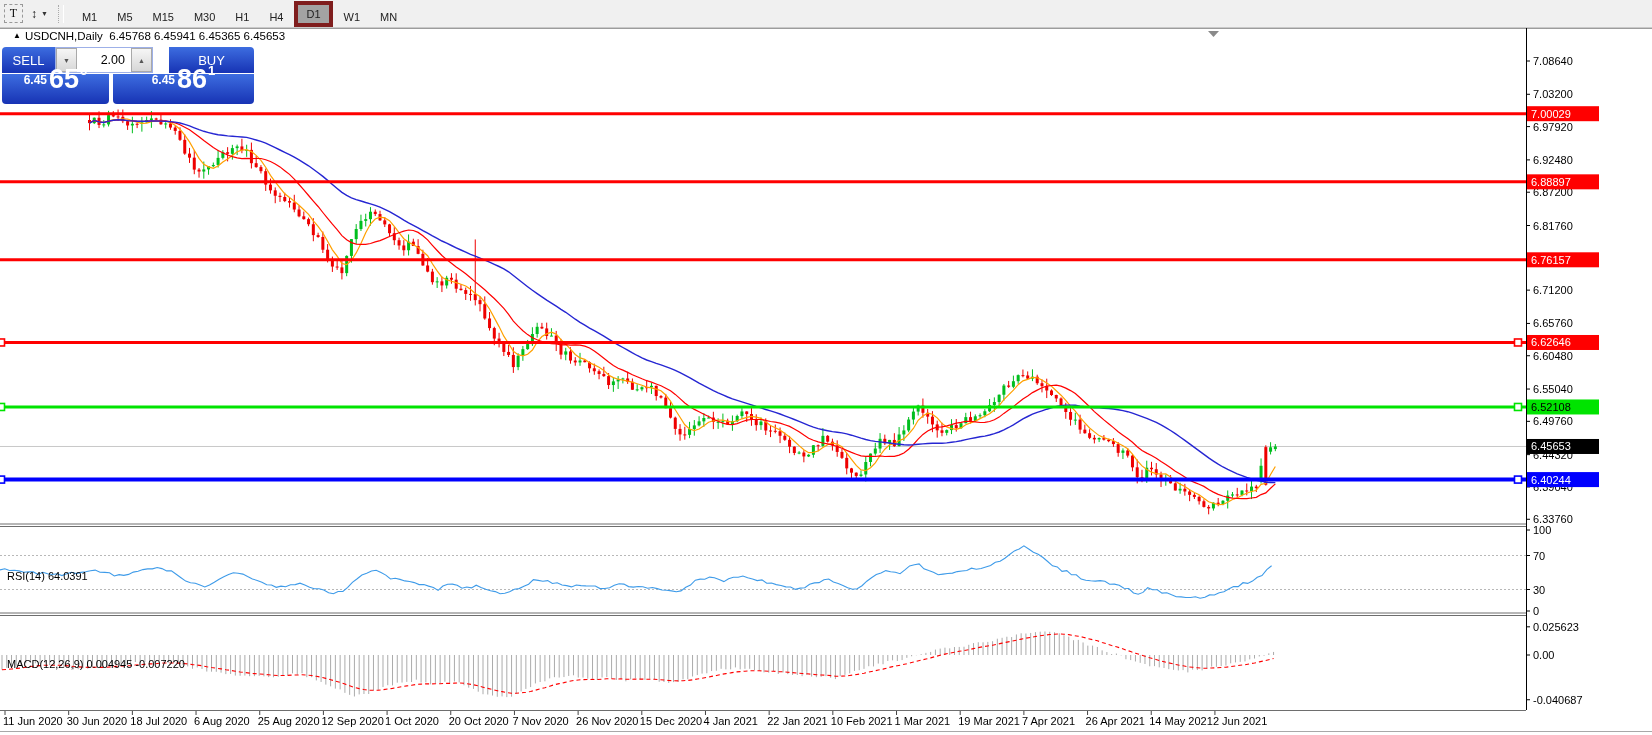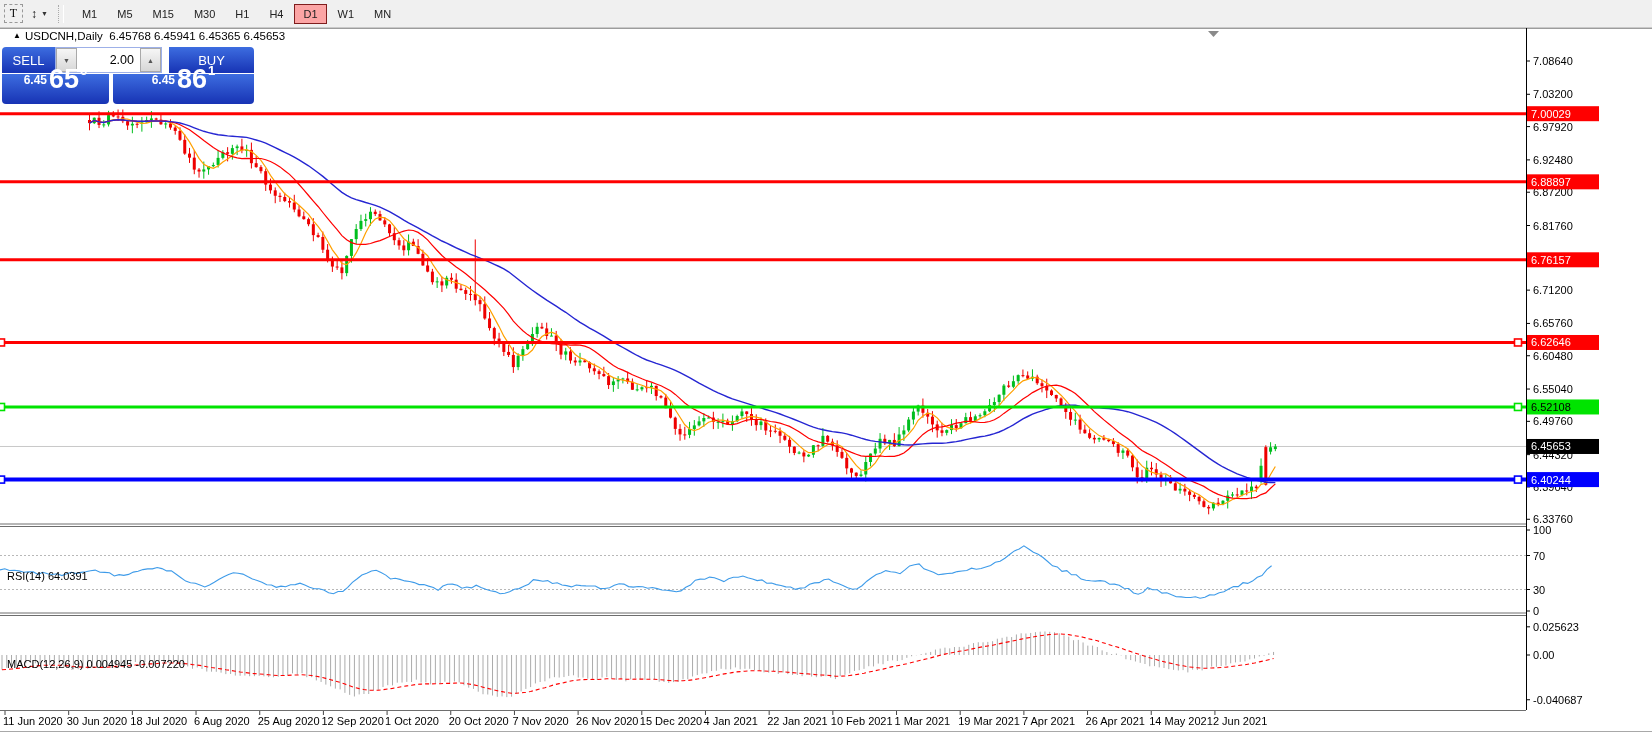--- a/index.html
+++ b/index.html
@@ -1,40 +1,40 @@
 <!DOCTYPE html>
 <html><head>
 <meta charset="utf-8">
 <style>
   html,body{margin:0;padding:0;background:#fff;width:1652px;height:735px;overflow:hidden;
     font-family:"Liberation Sans",sans-serif;-webkit-font-smoothing:none;}
   .toolbar{position:absolute;left:0;top:0;width:1652px;height:27px;background:#f0f0f0;
     border-bottom:1px solid #c9c9c9;z-index:30;display:flex;align-items:center;}
   .tbtn{font-size:11px;color:#222;padding:3px 8px;margin:0 1px;border:1px solid transparent;
     background:transparent;cursor:default;}
-  .tbtn.active{background:#fca5a5;border:1px solid #7f1d1d;}
+  .tbtn.active{background:#a3a3a3;border:4px solid #7f1d1d;}
   .tool-t{width:17px;height:17px;margin-left:4px;border:1px dashed #999;font-family:"Liberation Serif",serif;
     font-size:12px;color:#111;display:flex;align-items:center;justify-content:center;}
   .tool-arrows{margin-left:8px;font-size:12px;color:#111;display:flex;align-items:center;}
   .tool-arrows .caret{font-size:7px;color:#333;margin-left:4px;}
   .tb-sep{width:4px;height:18px;border-left:1px dotted #aaa;border-right:1px solid #fff;margin:0 8px 0 10px;}
   svg#chart-svg{position:absolute;left:0;top:0;z-index:1;}
   .overlay{position:absolute;z-index:20;}
   .title-row{left:13px;top:30px;font-size:11.5px;color:#000;white-space:pre;}
   .title-row .marker{font-size:8px;vertical-align:2px;color:#000;margin-right:4px;}
   .pane-label{font-size:11px;color:#000;margin-top:40px;}
   
   .ocp{left:2px;top:47px;width:252px;height:57px;}
   .ocp-row1{position:absolute;left:0;top:0;height:26px;width:252px;}
   .blue{background:linear-gradient(#3d6de0,#1733b4);color:#fff;}
   .ocp-sell,.ocp-buy{position:absolute;top:0;height:26px;font-size:13px;display:flex;align-items:center;
     justify-content:center;border-radius:4px 4px 0 0;cursor:pointer;}
   .ocp-sell{left:0;width:53px;border-radius:4px 0 0 0;text-align:right;}
   .ocp-buy{left:167px;width:85px;border-radius:0 4px 0 0;}
-  .ocp-volwrap{position:absolute;left:53px;top:0;width:107px;height:26px;background:#e4e4e4;
+  .ocp-volwrap{position:absolute;left:53px;top:0;width:98px;height:26px;background:#e4e4e4;
     display:flex;align-items:stretch;border:1px solid #9db0e8;box-sizing:border-box;}
   .spin{width:19px;background:linear-gradient(#f6f6f6,#d7d7d7);border:1px solid #a9a9a9;color:#555;
     font-size:7px;display:flex;align-items:center;justify-content:center;cursor:pointer;}
   .vol{flex:1;border:none;background:#fff;font-size:12.5px;text-align:right;padding-right:6px;
     font-family:"Liberation Sans",sans-serif;color:#000;min-width:0;}
   .ocp-price{position:absolute;top:27px;height:30px;display:flex;align-items:flex-end;
     justify-content:center;border-radius:0 0 4px 4px;padding-bottom:14px;box-sizing:border-box;}
   .ocp-price .sm{font-size:12px;font-weight:bold;margin:0 2px 3px 0;}
   .ocp-price .bg{font-size:27px;font-weight:bold;line-height:22px;}
   .ocp-price .sup{font-size:13px;font-weight:bold;margin:0 0 12px 1px;}

